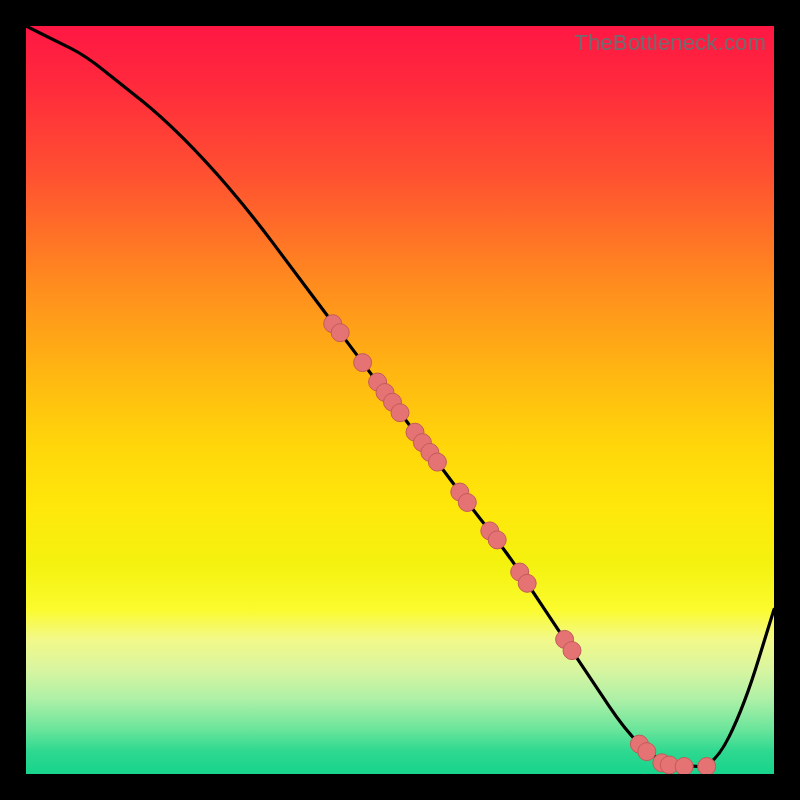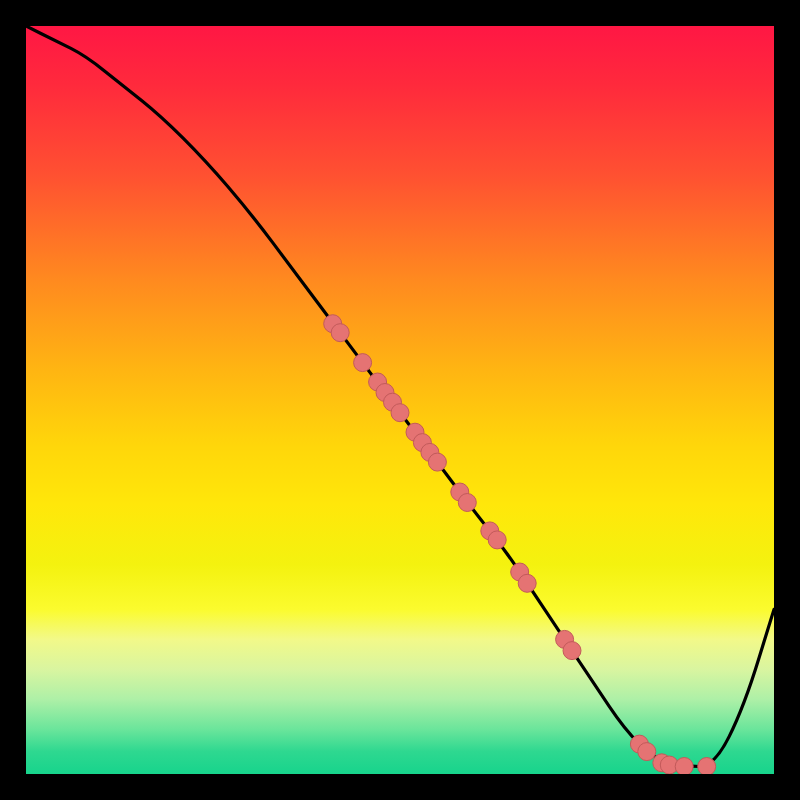--- a/index.html
+++ b/index.html
@@ -59,20 +59,21 @@
     top: 0;
     width: 748px;
     height: 748px;
   }
 </style>
 </head>
 <body>
 
 <div class="stage">
   <div class="plot">
+    <div class="watermark">TheBottleneck.com</div>
     <svg class="overlay" viewBox="0 0 748 748" preserveAspectRatio="none">
       <path id="curve-path" fill="none" stroke="#000000" stroke-width="3.2" stroke-linejoin="round" stroke-linecap="round" d="M 0.0 0.0 Q 0.0 0.0 14.9 7.5 Q 29.9 15.0 44.9 22.4 Q 59.8 29.9 78.5 44.9 Q 97.2 59.8 115.9 74.8 Q 134.6 89.8 157.1 112.2 Q 179.5 134.6 202.0 160.8 Q 224.4 187.0 246.9 216.9 Q 269.3 246.8 291.7 276.8 Q 314.2 306.7 336.6 336.6 Q 359.0 366.5 381.5 396.5 Q 403.9 426.4 426.4 456.3 Q 448.8 486.2 463.8 504.9 Q 478.7 523.6 493.7 546.0 Q 508.6 568.5 523.6 590.9 Q 538.6 613.4 553.5 635.8 Q 568.5 658.2 583.4 680.7 Q 598.4 703.1 613.3 718.1 Q 628.3 733.0 643.3 736.8 Q 658.2 740.5 673.2 740.5 Q 688.2 740.5 703.1 710.6 Q 718.1 680.7 733.0 632.0 L 748.0 583.4"></path>
       <g id="dots">
           <circle cx="306.7" cy="297.7" r="9" fill="#e57373" stroke="#c25a5a" stroke-width="1"></circle>
           <circle cx="314.2" cy="306.7" r="9" fill="#e57373" stroke="#c25a5a" stroke-width="1"></circle>
           <circle cx="336.6" cy="336.6" r="9" fill="#e57373" stroke="#c25a5a" stroke-width="1"></circle>
           <circle cx="351.6" cy="356.0" r="9" fill="#e57373" stroke="#c25a5a" stroke-width="1"></circle>
           <circle cx="359.0" cy="366.5" r="9" fill="#e57373" stroke="#c25a5a" stroke-width="1"></circle>
           <circle cx="366.5" cy="376.2" r="9" fill="#e57373" stroke="#c25a5a" stroke-width="1"></circle>
           <circle cx="374.0" cy="386.7" r="9" fill="#e57373" stroke="#c25a5a" stroke-width="1"></circle>

